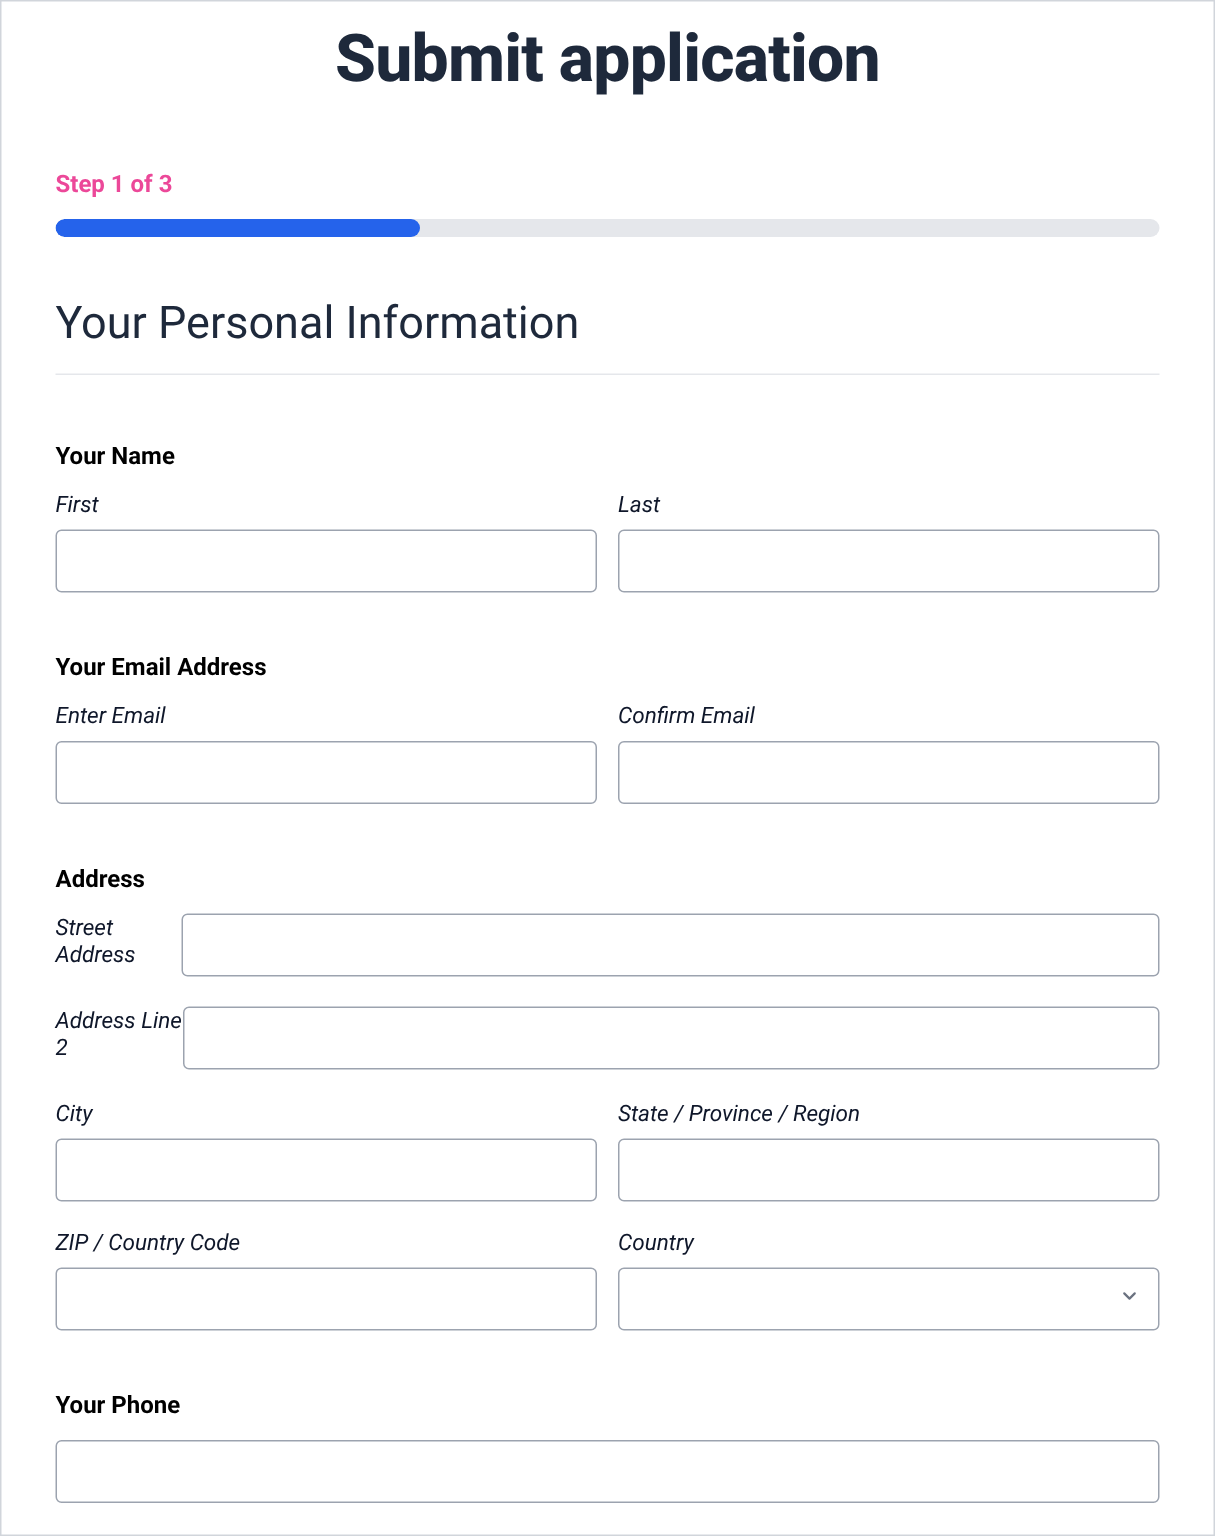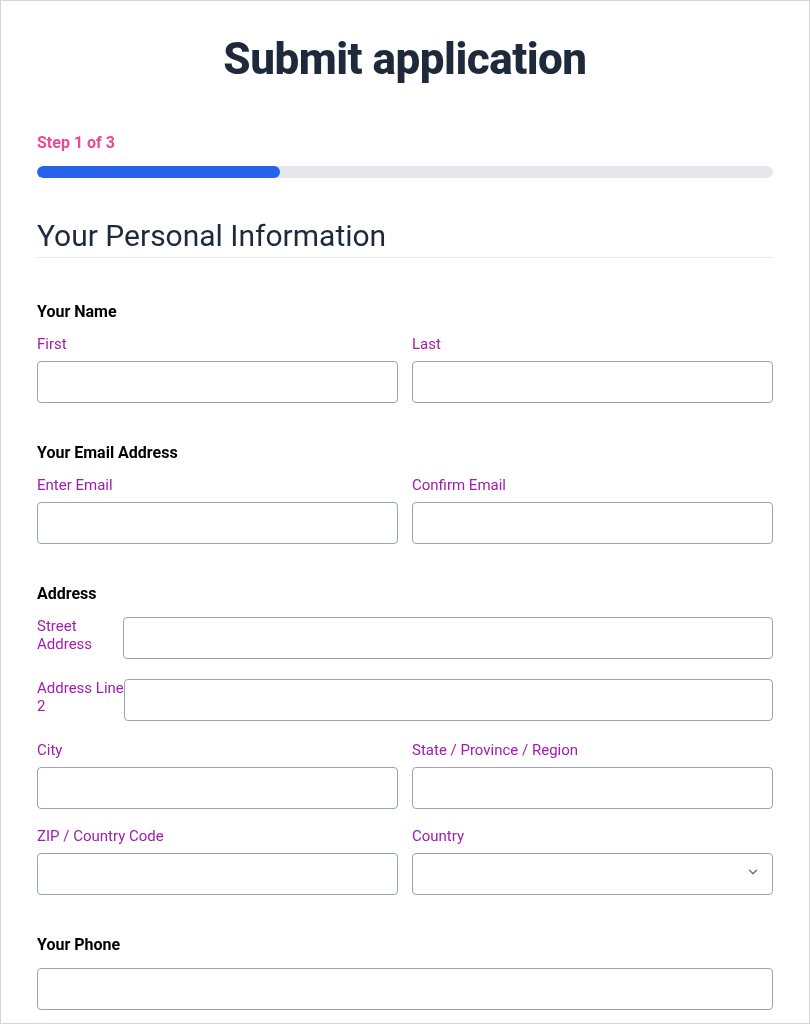--- a/index.html
+++ b/index.html
@@ -11,21 +11,21 @@
       height: 1024px;
       border: 1px solid #d1d5db;
       padding: 12px 36px 0 36px;
       overflow: hidden;
     }
     .page-title {
       font-size: 44px;
       font-weight: 800;
       color: #1e293b;
       text-align: center;
-      margin-top: 20px;
+      margin-top: 0;
       margin-bottom: 48px;
       letter-spacing: -0.5px;
     }
     .step-label {
       font-size: 16px;
       font-weight: 700;
       color: #ec4899;
       margin-bottom: 14px;
     }
     .progress-bar {
@@ -38,36 +38,37 @@
     }
     .progress-fill {
       height: 100%;
       background: #2563eb;
       border-radius: 999px;
     }
     .section-heading {
       font-size: 30px;
       font-weight: 400;
       color: #1e293b;
-      padding-bottom: 4px;
+      padding-bottom: 16px;
       border-bottom: 1px solid #e5e7eb;
       margin-bottom: 44px;
     }
     .group-label {
       font-size: 16px;
       font-weight: 700;
       color: #000000;
       margin-bottom: 14px;
     }
     .field-label {
       font-size: 15px;
       font-weight: 400;
-      color: #a21caf;
+      color: #0f172a;
       margin-bottom: 8px;
       display: block;
+      font-style: italic;
     }
     .row {
       display: flex;
       gap: 14px;
       margin-bottom: 18px;
     }
     .col {
       flex: 1;
       display: flex;
       flex-direction: column;

